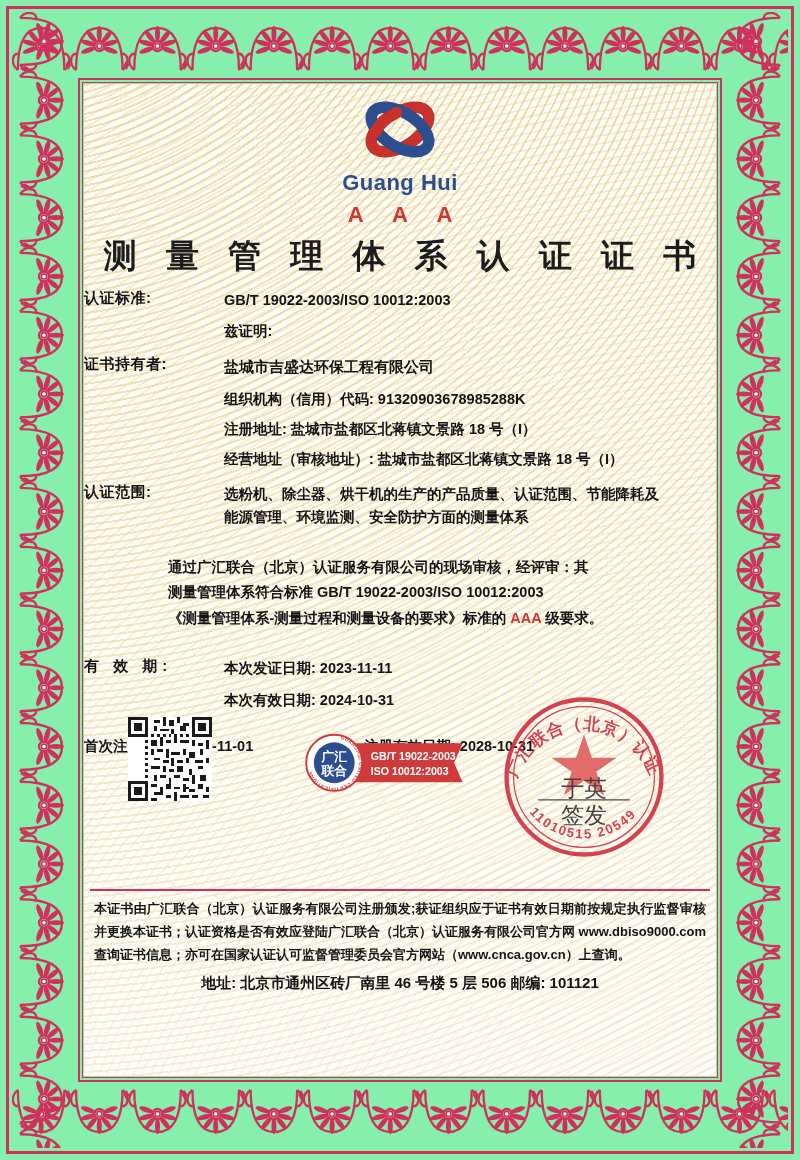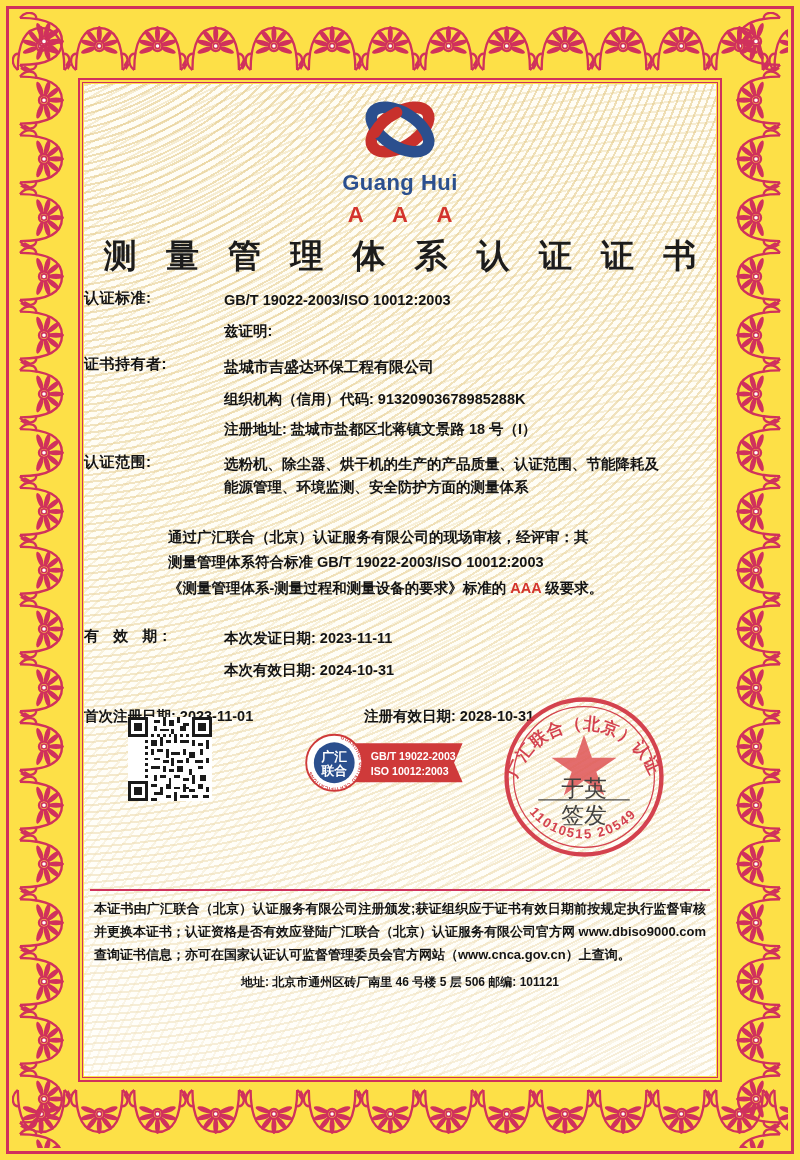--- a/index.html
+++ b/index.html
@@ -5,21 +5,21 @@
   html,body{margin:0;padding:0;}
   body{
     width:800px;height:1160px;
     background:#ffffff;
     font-family:"Liberation Sans","DejaVu Sans",sans-serif;
     overflow:hidden;
   }
   .cert{
     position:relative;
     width:800px;height:1160px;
-    background:#fde047;
+    background:#86efac;
     box-sizing:border-box;
   }
 
   
   .border-outer{
     position:absolute;inset:6px;
     border:3px solid #d0315c;
     box-sizing:border-box;
   }
   .orn{
@@ -166,21 +166,21 @@
     position:absolute;left:6px;right:6px;top:805px;
     height:1.5px;background:#d0315c;
   }
   .footer{
     position:absolute;left:10px;right:10px;top:814px;
     font-size:13px;font-weight:bold;color:#141414;line-height:1.75;
     text-align:justify;
   }
   .footer-addr{
     position:absolute;left:0;right:0;top:890px;
-    text-align:center;font-size:12px;font-weight:bold;color:#141414;
+    text-align:center;font-size:15px;font-weight:bold;color:#141414;
   }
 </style>
 </head>
 <body>
 
 <div class="cert">
 
   <div class="border-outer"></div>
 
   <div class="orn orn-top">
@@ -340,20 +340,21 @@
 
       <div class="indent" style="margin-top:2px;">兹证明:</div>
 
       <div class="row" style="margin-top:14px;">
         <div class="lbl">证书持有者:</div>
         <div class="val nm">盐城市吉盛达环保工程有限公司</div>
       </div>
 
       <div class="indent">组织机构（信用）代码: 91320903678985288K</div>
       <div class="indent">注册地址: 盐城市盐都区北蒋镇文景路 18 号（I）</div>
+      <div class="indent">经营地址（审核地址）: 盐城市盐都区北蒋镇文景路 18 号（I）</div>
 
       <div class="row" style="margin-top:14px;">
         <div class="lbl">认证范围:</div>
         <div class="val scope">
           <div>选粉机、除尘器、烘干机的生产的产品质量、认证范围、节能降耗及</div>
           <div>能源管理、环境监测、安全防护方面的测量体系</div>
         </div>
       </div>
 
       <div class="para">

